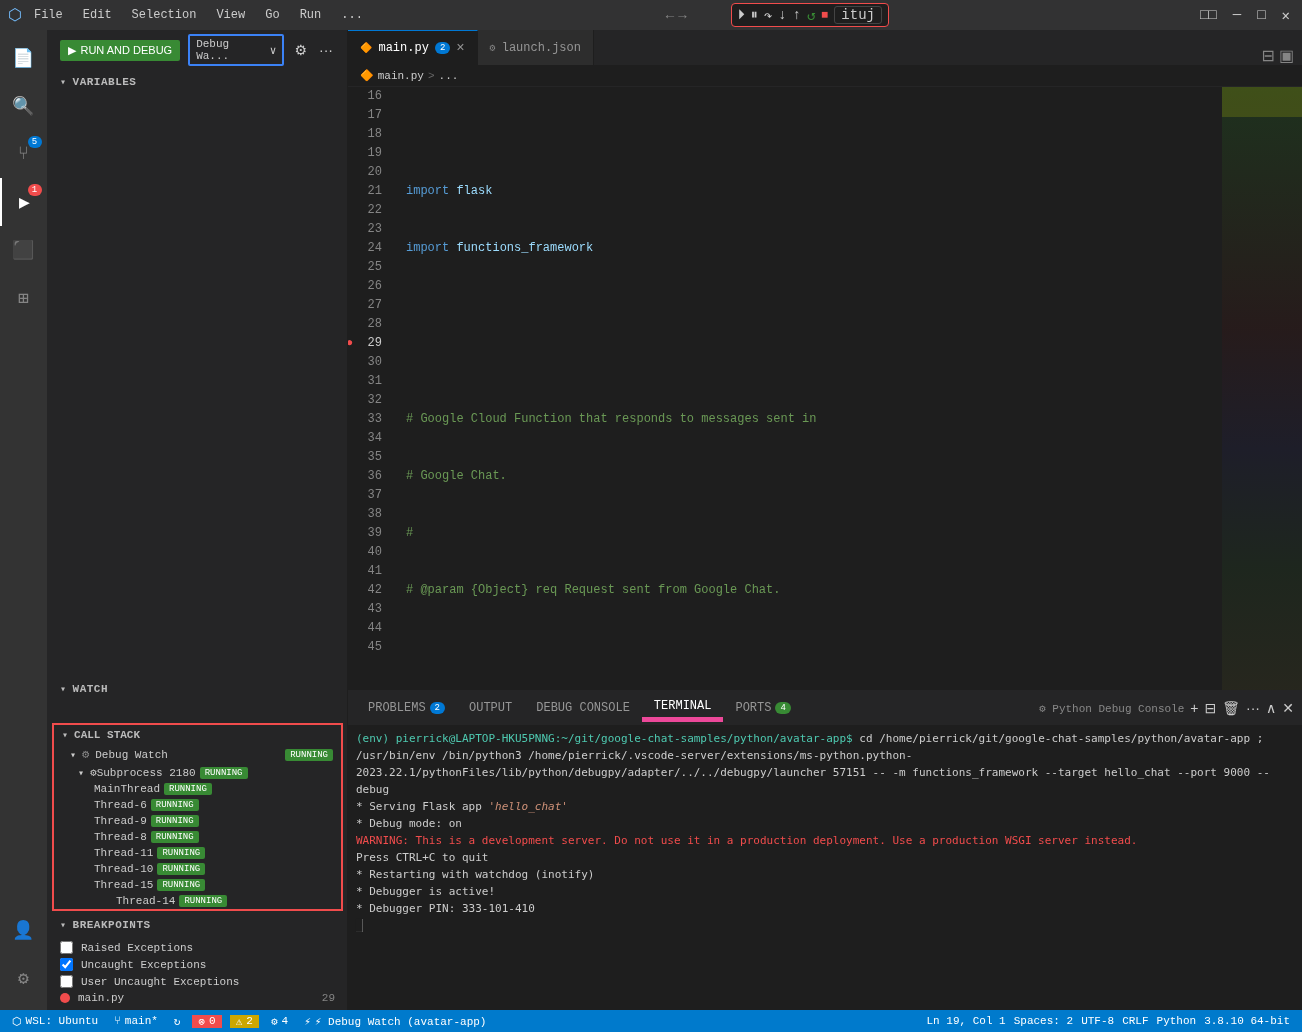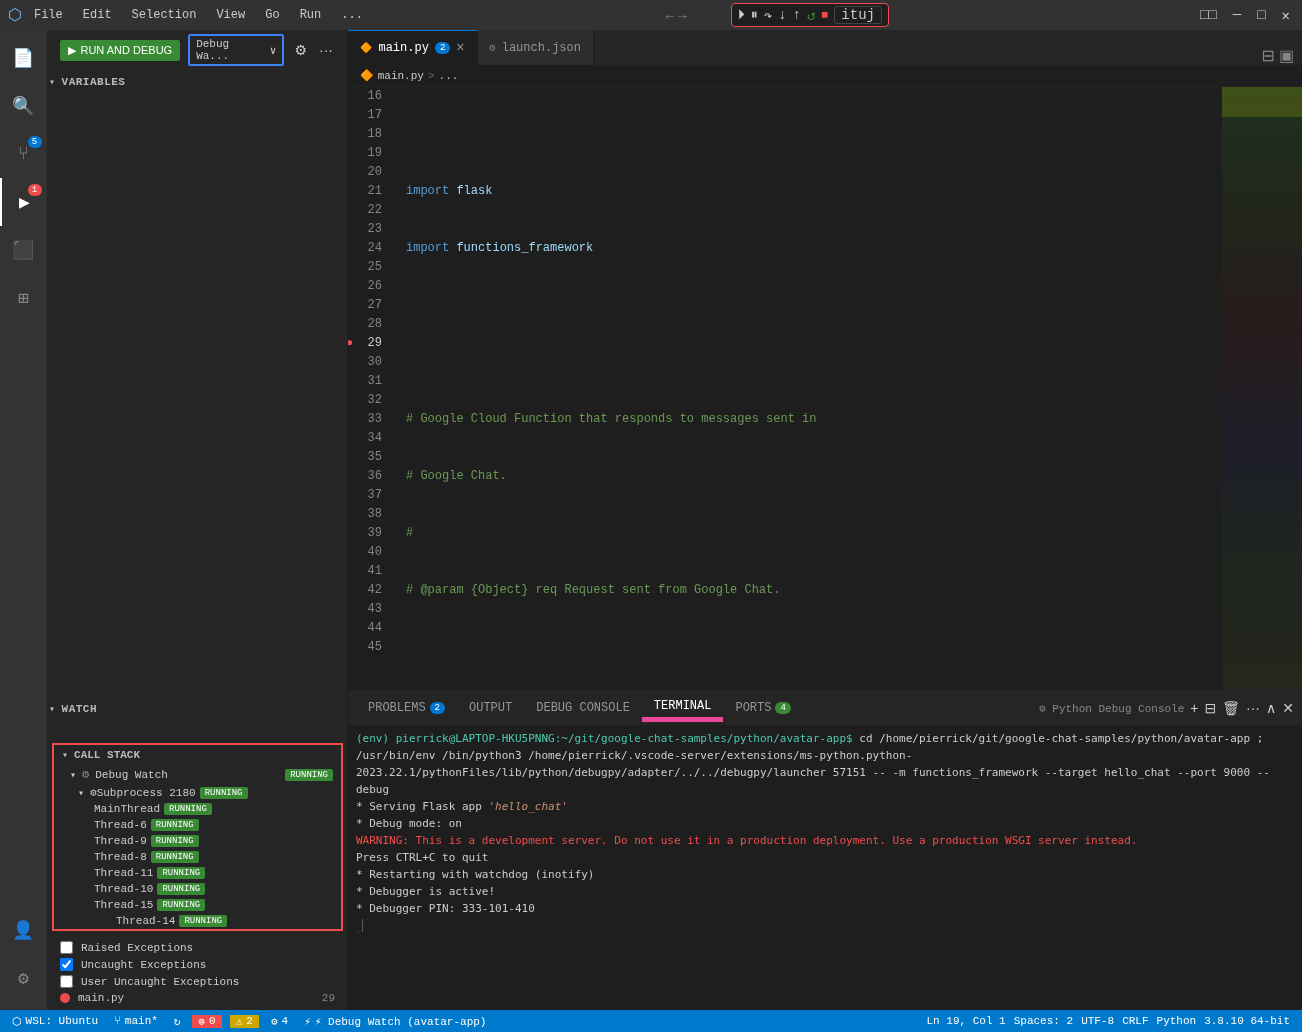--- a/index.html
+++ b/index.html
@@ -131,21 +131,21 @@
       cursor: pointer;
       gap: 4px;
       flex: 1;
     }
     .sidebar-icon-btn { background: none; border: none; color: #cccccc; cursor: pointer; font-size: 14px; padding: 2px; }
 
     
     .section-header {
       display: flex;
       align-items: center;
-      padding: 4px 1px;
+      padding: 4px 12px;
       cursor: pointer;
       font-size: 11px;
       font-weight: 700;
       text-transform: uppercase;
       letter-spacing: 0.5px;
       color: #bbbbbb;
       user-select: none;
     }
     .chevron { margin-right: 6px; font-size: 10px; }
     .chevron.open::before { content: '▾'; }
@@ -568,20 +568,24 @@
       <div class="callstack-sub-item" style="padding-left:40px;">
         <span class="item-label">Thread-15</span>
         <span class="running-badge">RUNNING</span>
       </div>
       <div class="callstack-sub-item" style="padding-left:62px;">
         <span class="item-label">Thread-14</span>
         <span class="running-badge">RUNNING</span>
       </div>
     </div>
 
+    <div class="section-header">
+      <span class="chevron open"></span>
+      <span>BREAKPOINTS</span>
+    </div>
     <div class="breakpoints-section">
       <div class="breakpoint-item">
         <input type="checkbox" class="bp-checkbox" style="">
         <span>Raised Exceptions</span>
       </div>
       <div class="breakpoint-item">
         <input type="checkbox" class="bp-checkbox" checked="" style="">
         <span>Uncaught Exceptions</span>
       </div>
       <div class="breakpoint-item">

